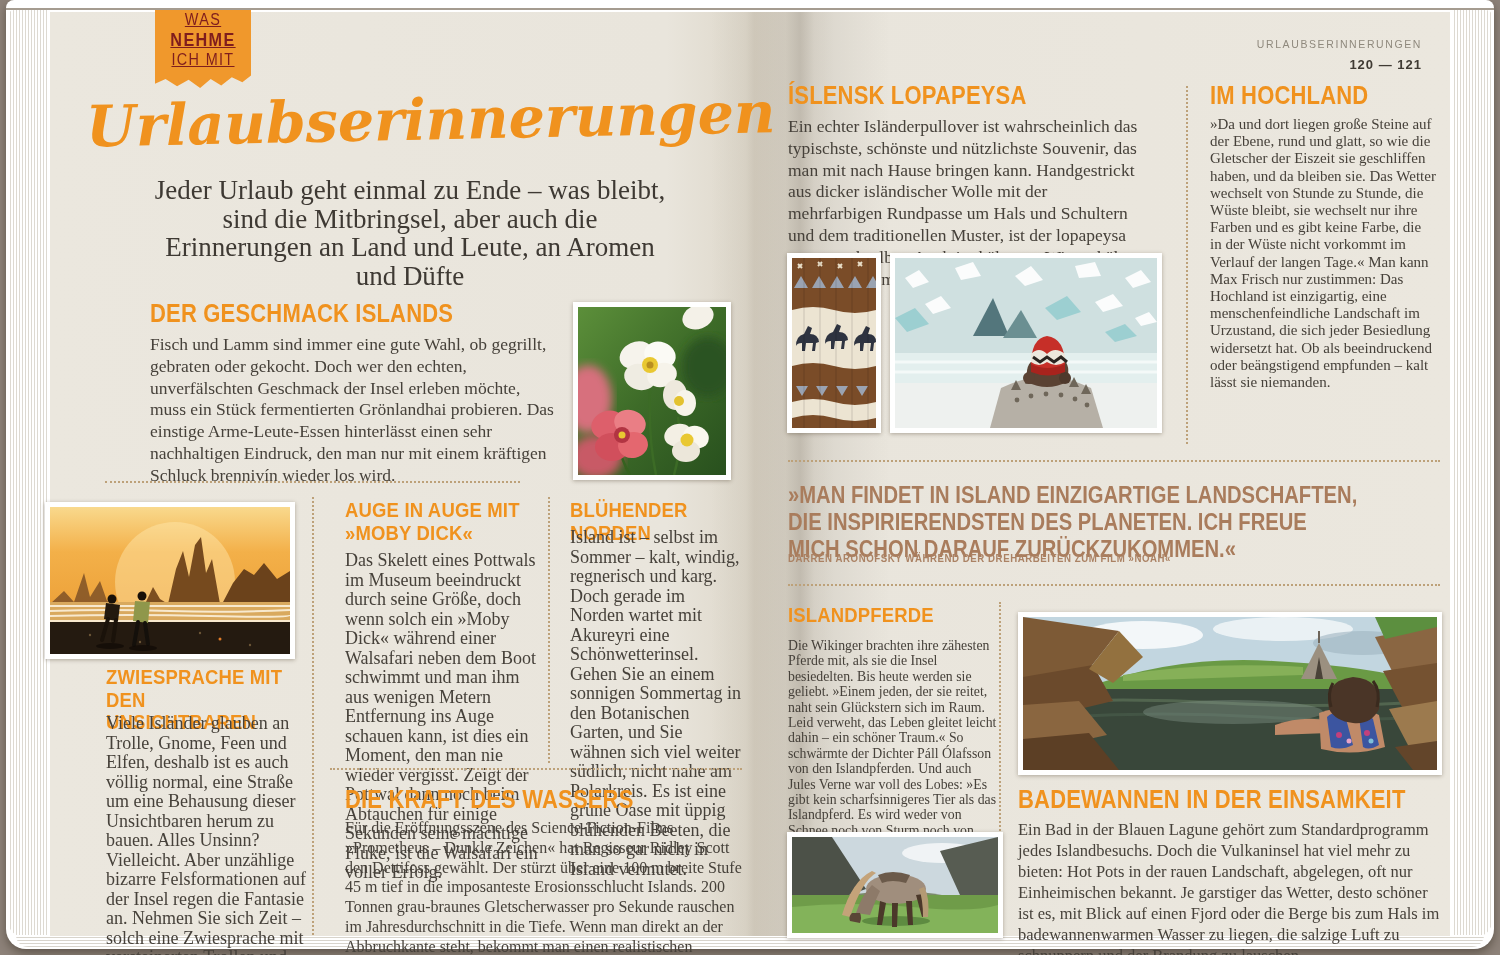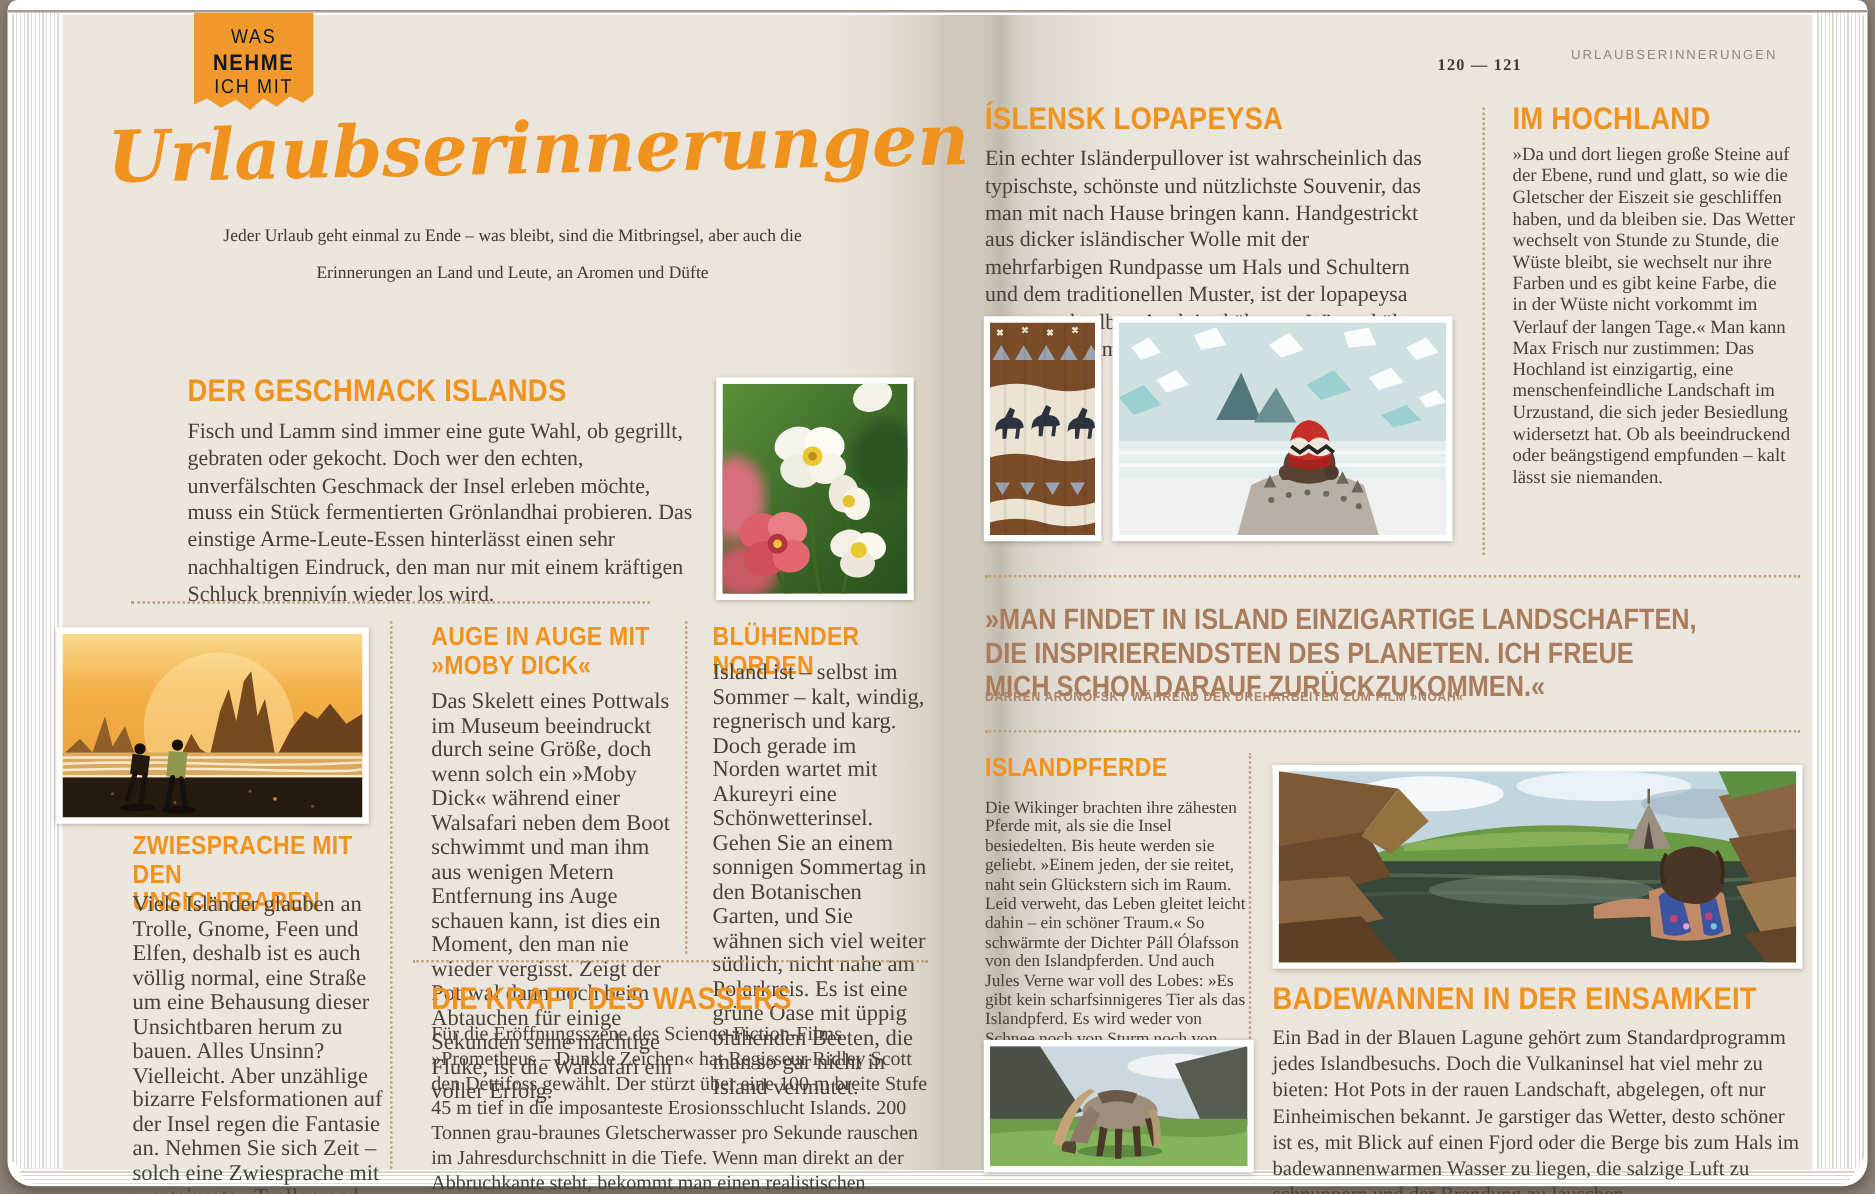--- a/index.html
+++ b/index.html
@@ -35,38 +35,38 @@
   .body-txt { color:#46413a; text-align:left; }
   .serif-lg { font-size:17.5px; line-height:21.8px; }
   .serif-md { font-size:18px; line-height:19.5px; }
   .serif-sm { font-size:13.8px; line-height:15.4px; }
 
   .dot-h { border-top:2px dotted #bda179; height:0; }
   .dot-v { border-left:2px dotted #bda179; width:0; }
 
   
   .badge { left:155px; top:10px; width:96px; height:82px; background:#f0982c; text-align:center;
-           padding-top:10px; color:#0f172a; font-family:"Liberation Sans", sans-serif;
-           clip-path:polygon(0 0,100% 0,100% 80%,91% 88%,80% 82%,69% 92%,58% 84%,47% 95%,35% 85%,23% 93%,11% 84%,0 90%); }
+           padding-top:0; color:#7f1d1d; font-family:"Liberation Sans", sans-serif;
+           clip-path:polygon(0 0,100% 0,100% 80%,91% 88%,80% 82%,69% 92%,58% 84%,47% 95%,35% 85%,23% 93%,11% 84%,0 90%);text-decoration:underline; }
   .badge div { letter-spacing:1.5px; line-height:20px; font-size:16px; transform:scaleX(.9); transform-origin:center; }
   .badge .bold { font-weight:700; font-size:18px; }
 
   .main-title { left:86px; top:86px; width:628px; text-align:center; color:#f0921e;
                 font-family:"DejaVu Serif", serif; font-style:italic; font-weight:700;
                 font-size:57px; transform:rotate(-1.2deg); }
   .deck { left:150px; top:176px; width:520px; text-align:center; color:#3e3933;
-          font-size:14px; line-height:28.5px; }
+          font-size:27px; line-height:28.5px; }
 
   figure { background:#fff; padding:5px; box-shadow:0 1px 4px rgba(60,45,25,.35); }
   figure svg { display:block; }
 
   .pg-hdr { left:1150px; top:38px; width:272px; text-align:right;
             font-family:"Liberation Sans", sans-serif; color:#8f897d; font-size:10.5px; letter-spacing:1.6px; }
-  .pg-num { left:1150px; top:44px; width:272px; 
-            font-family:Liberation Serif, serif; color:#3f3a33; font-weight:700; font-size:13px; letter-spacing:1px; }
+  .pg-num { left:1150px; top:57px; width:272px; text-align:right;
+            font-family:Liberation Sans, sans-serif; color:#3f3a33; font-weight:700; font-size:13px; letter-spacing:1px; }
 
   .quote { left:788px; top:482px; width:664px; font-family:"Liberation Sans", sans-serif;
            font-weight:700; font-size:23.5px; line-height:27px; color:#a97c5c;
            transform:scaleX(.86); transform-origin:left top; }
   .quote-attr { left:788px; top:552px; width:600px; font-family:"Liberation Sans", sans-serif;
            font-weight:700; font-size:10.5px; letter-spacing:.6px; color:#ab8264;
            transform:scaleX(.92); transform-origin:left top; }
 </style>
 </head>
 <body>

